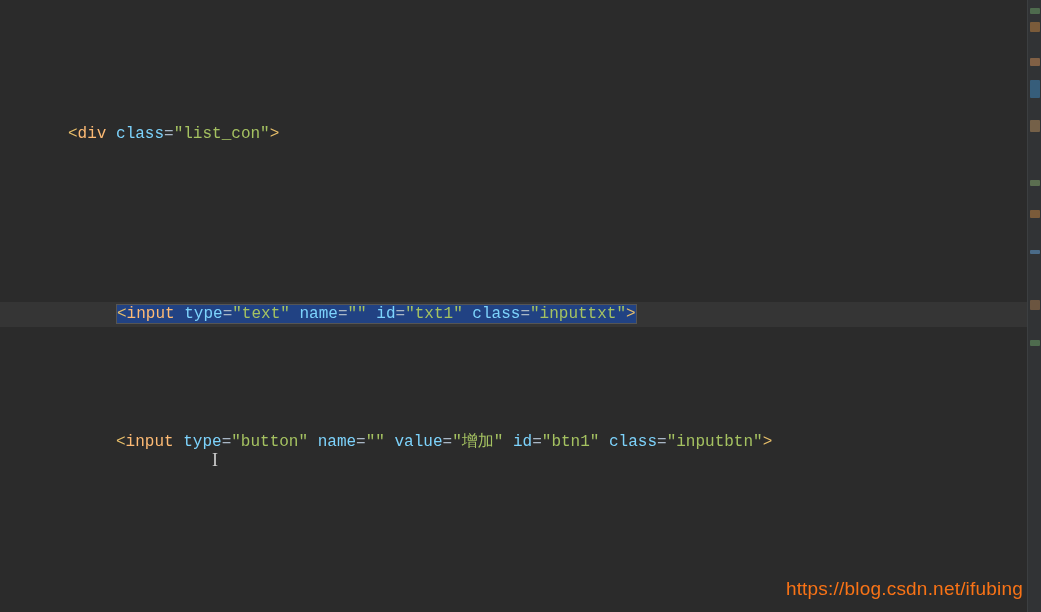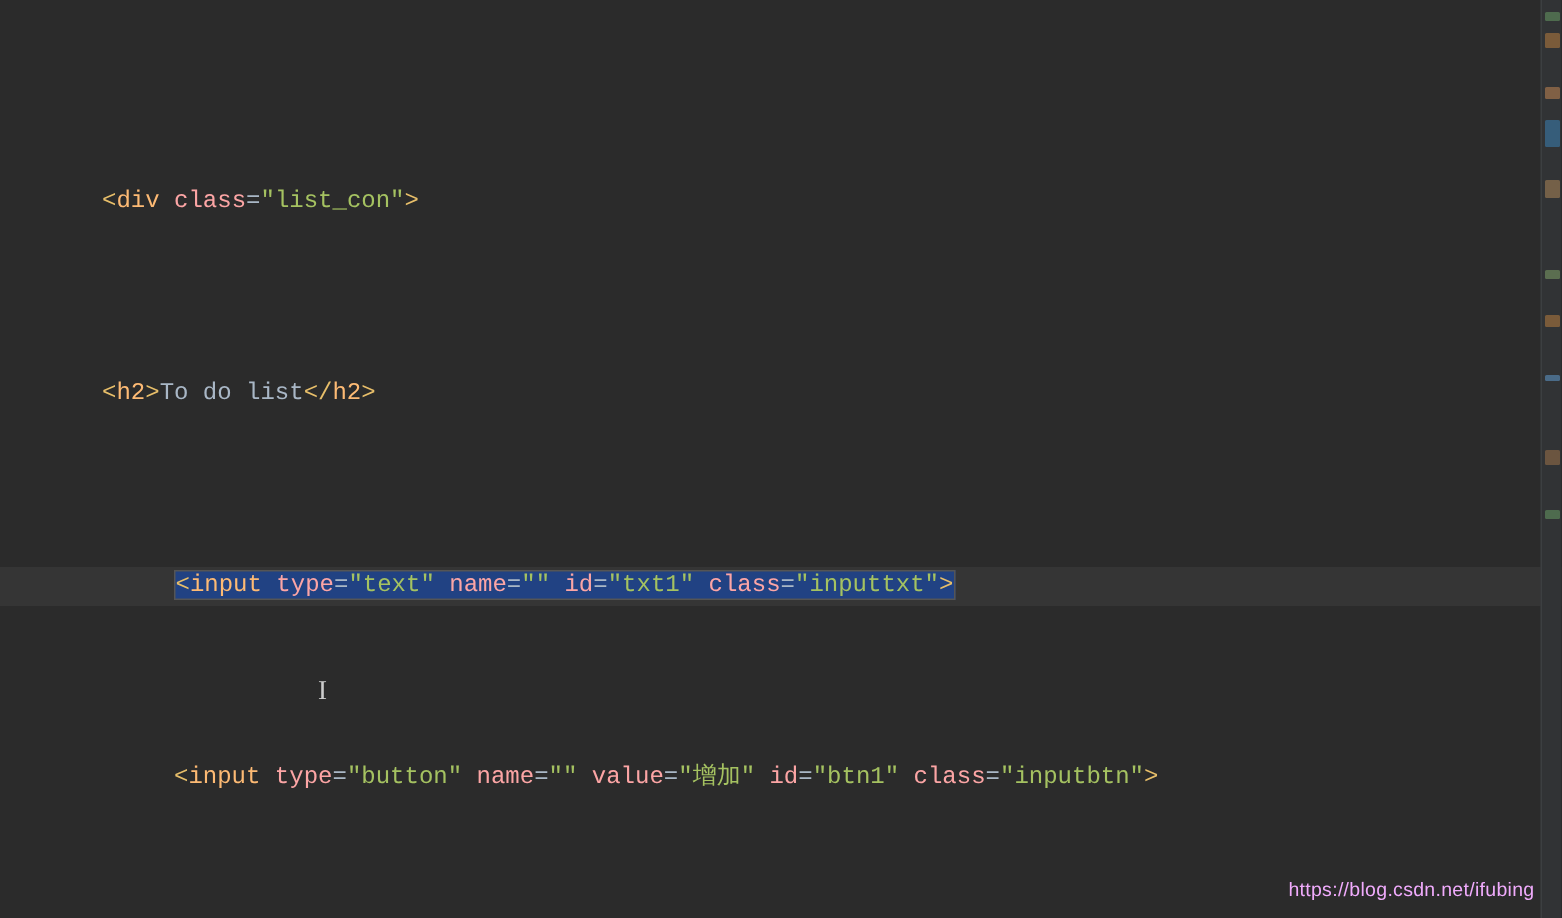--- a/index.html
+++ b/index.html
@@ -28,21 +28,21 @@
   }
   .sel {
     background: #214283;
     border: 1px solid #555;
     padding: 0;
     display: inline;
   }
 
   .tag      { color: #e8bf6a; }
   .tagname  { color: #fdba74; }
-  .attr     { color: #fca5a5; }
+  .attr     { color: #7dd3fc; }
   .eq       { color: #a9b7c6; }
   .str      { color: #a5c261; }
   .txt      { color: #a9b7c6; }
   .cursor-ibeam {
     position: absolute;
     color: #ccc;
     font-size: 18px;
     left: 212px;
     top: 446px;
     font-family: serif;
@@ -61,40 +61,39 @@
     position: absolute;
     right: 1px;
     width: 10px;
     border-radius: 1px;
   }
 
   .watermark {
     position: absolute;
     right: 18px;
     bottom: 8px;
-    color: #f0abfc;
-    font-size: 13px;
+    color: #f97316;
+    font-size: 19px;
     font-family: Arial, sans-serif;
     letter-spacing: 0.2px;
   }
 
   
   .i1 { padding-left: 68px; }
   .i2 { padding-left: 116px; }
 </style>
 </head>
 <body>
 
 <div class="editor">
 
   
   <div class="line i1"><span class="tag">&lt;</span><span class="tagname">div</span> <span class="attr">class</span><span class="eq">=</span><span class="str">"<span>list_con</span>"</span><span class="tag">&gt;</span></div>
 
   
-  <div class="line i1"><span class="tag">&lt;</span><span class="tagname">h2</span><span class="tag">&gt;</span><span class="txt">To do list</span><span class="tag">&lt;/</span><span class="tagname">h2</span><span class="tag">&gt;</span></div>
 
   
   <div class="line i2 highlight"><span class="sel"><span class="tag">&lt;</span><span class="tagname">input</span>&nbsp;<span class="attr">type</span><span class="eq">=</span><span class="str">"<span>text</span>"</span>&nbsp;<span class="attr">name</span><span class="eq">=</span><span class="str">""</span>&nbsp;<span class="attr">id</span><span class="eq">=</span><span class="str">"<span>txt1</span>"</span>&nbsp;<span class="attr">class</span><span class="eq">=</span><span class="str">"<span>inputtxt</span>"</span><span class="tag">&gt;</span></span></div>
 
   
   <div class="line i2"><span class="tag">&lt;</span><span class="tagname">input</span> <span class="attr">type</span><span class="eq">=</span><span class="str">"<span>button</span>"</span> <span class="attr">name</span><span class="eq">=</span><span class="str">""</span> <span class="attr">value</span><span class="eq">=</span><span class="str">"<span>增加</span>"</span> <span class="attr">id</span><span class="eq">=</span><span class="str">"<span>btn1</span>"</span> <span class="attr">class</span><span class="eq">=</span><span class="str">"<span>inputbtn</span>"</span><span class="tag">&gt;</span></div>
 
   
   
 

